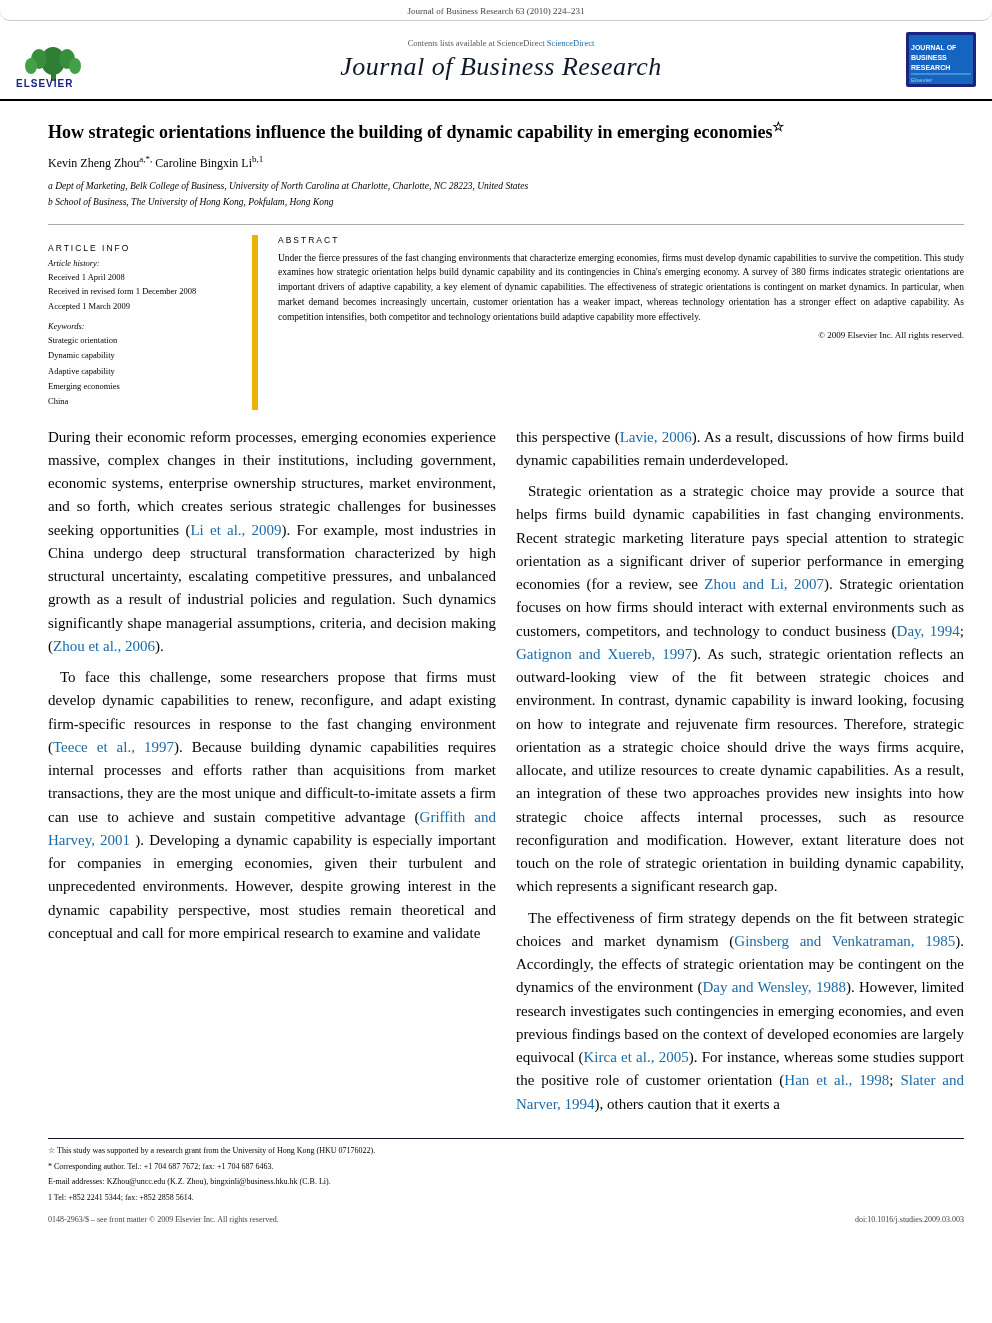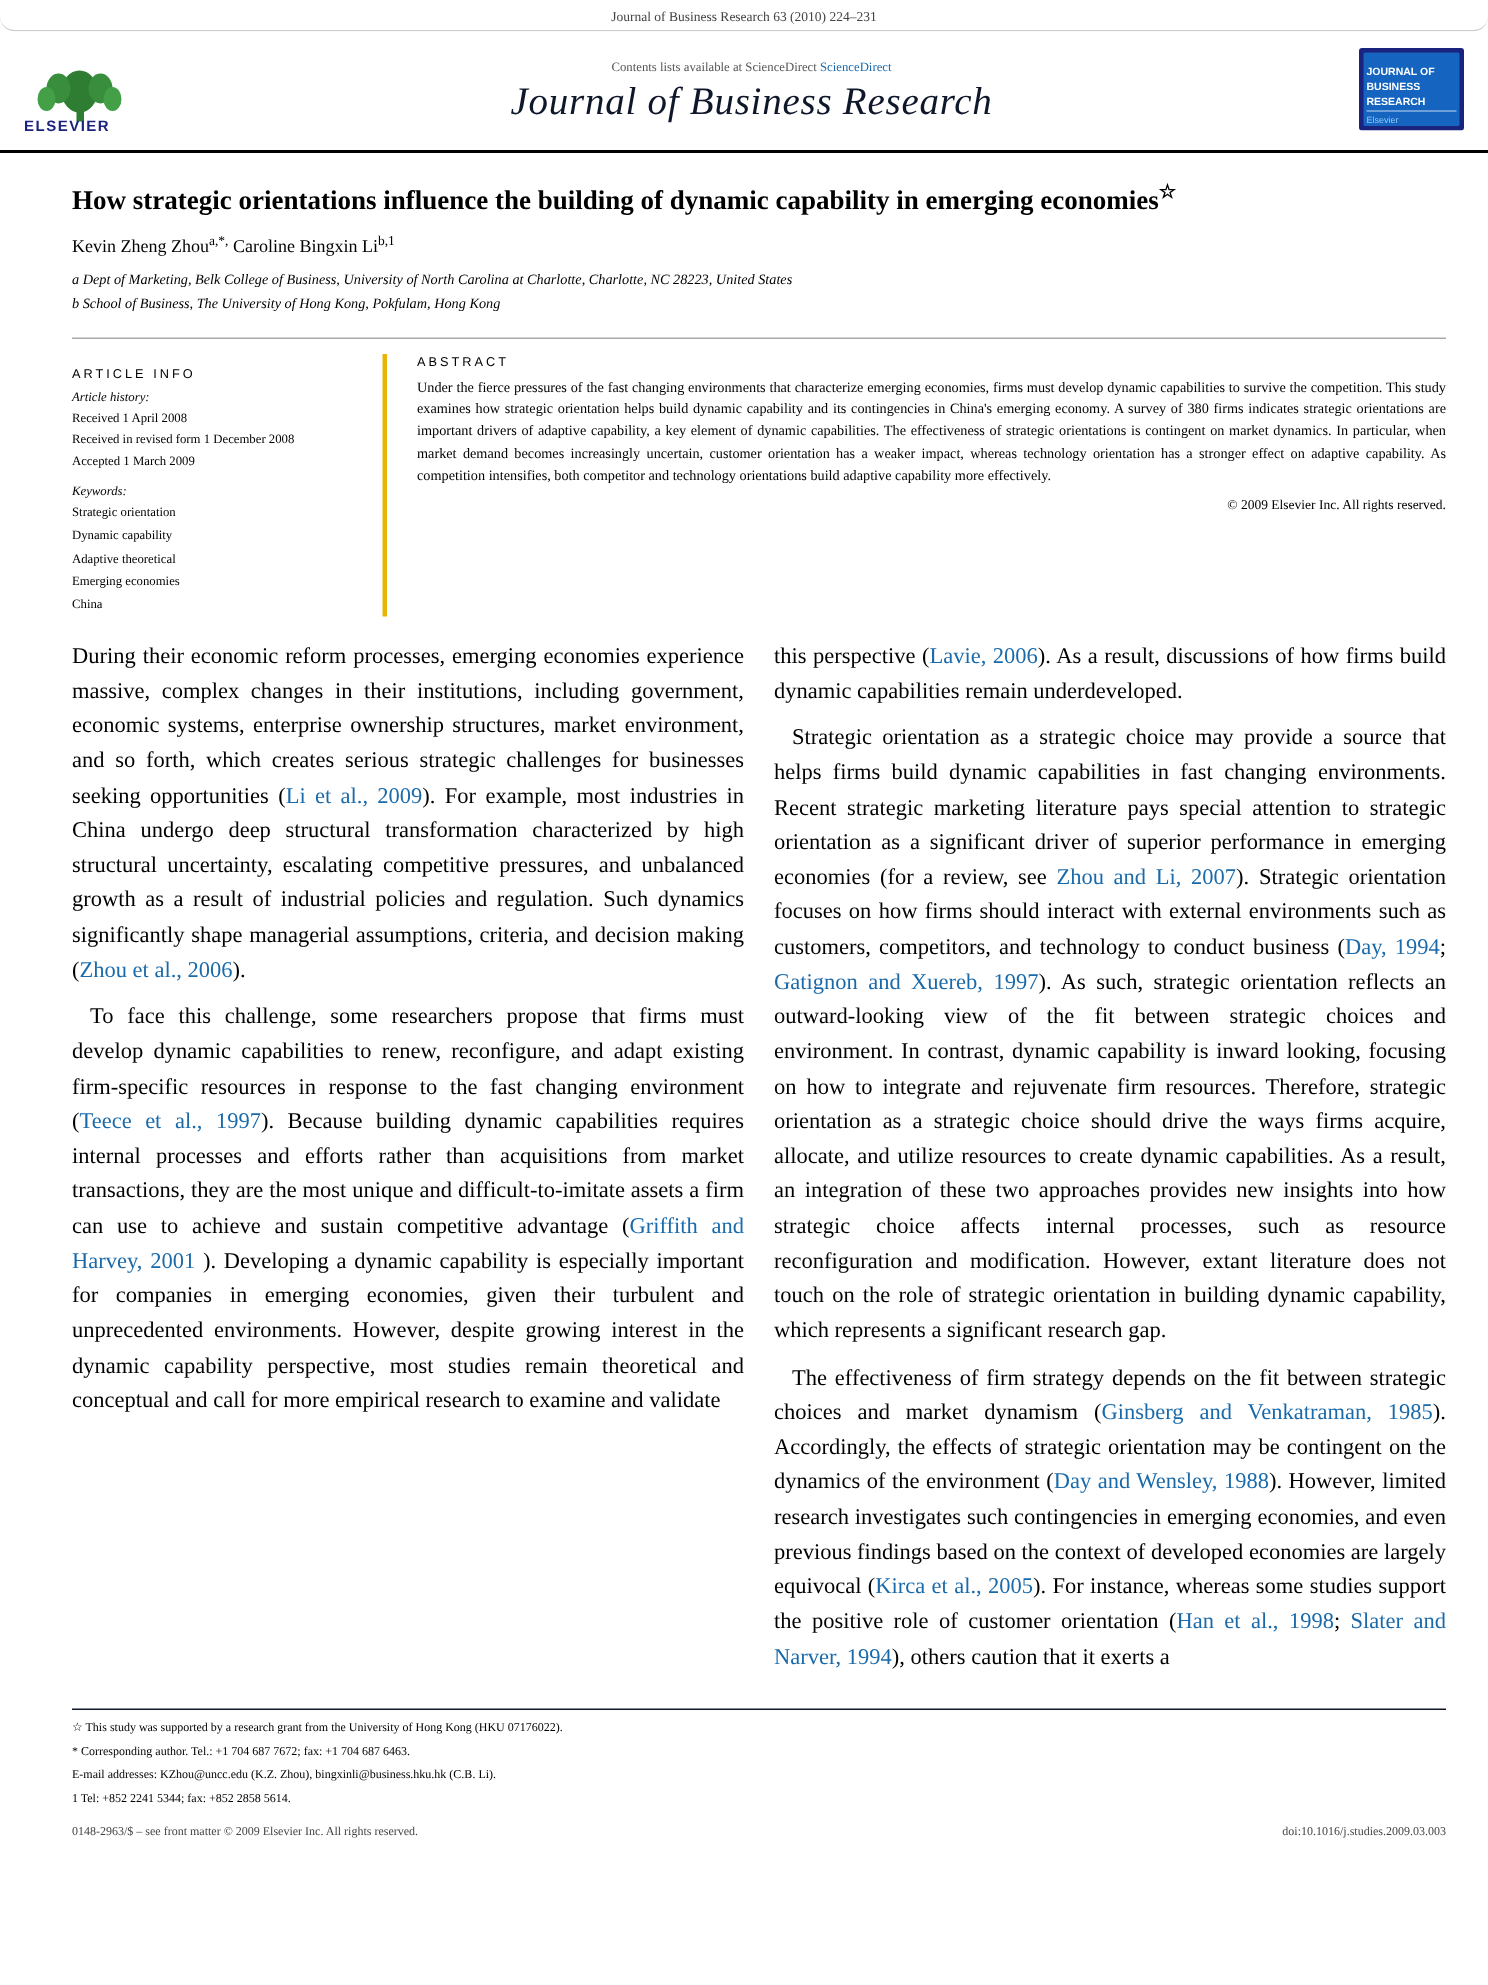--- a/index.html
+++ b/index.html
@@ -113,21 +113,21 @@
 
     
     .info-abstract {
       display: flex;
       gap: 20px;
       margin-bottom: 16px;
     }
     .article-info {
       width: 210px;
       flex-shrink: 0;
-      border-right: 3px solid #eab308;
+      border-right: 6px solid #eab308;
       padding-right: 14px;
     }
     .info-section-title {
       font-size: 8.5px;
       letter-spacing: 2px;
       font-family: Arial, sans-serif;
       margin-bottom: 5px;
       margin-top: 8px;
       text-transform: uppercase;
     }
@@ -290,21 +290,21 @@
       <div class="info-dates">
         <div>Received 1 April 2008</div>
         <div>Received in revised form 1 December 2008</div>
         <div>Accepted 1 March 2009</div>
       </div>
 
       <div class="info-label">Keywords:</div>
       <div class="keywords-list">
         <div>Strategic orientation</div>
         <div>Dynamic capability</div>
-        <div>Adaptive theoretical</div>
+        <div>Adaptive capability</div>
         <div>Emerging economies</div>
         <div>China</div>
       </div>
     </div>
 
     <div class="abstract-section">
       <div class="abstract-title">ABSTRACT</div>
       <div class="abstract-text">Under the fierce pressures of the fast changing environments that characterize emerging economies, firms must develop dynamic capabilities to survive the competition. This study examines how strategic orientation helps build dynamic capability and its contingencies in China's emerging economy. A survey of 380 firms indicates strategic orientations are important drivers of adaptive capability, a key element of dynamic capabilities. The effectiveness of strategic orientations is contingent on market dynamics. In particular, when market demand becomes increasingly uncertain, customer orientation has a weaker impact, whereas technology orientation has a stronger effect on adaptive capability. As competition intensifies, both competitor and technology orientations build adaptive capability more effectively.</div>
       <div class="copyright-line">© 2009 Elsevier Inc. All rights reserved.</div>
     </div>

